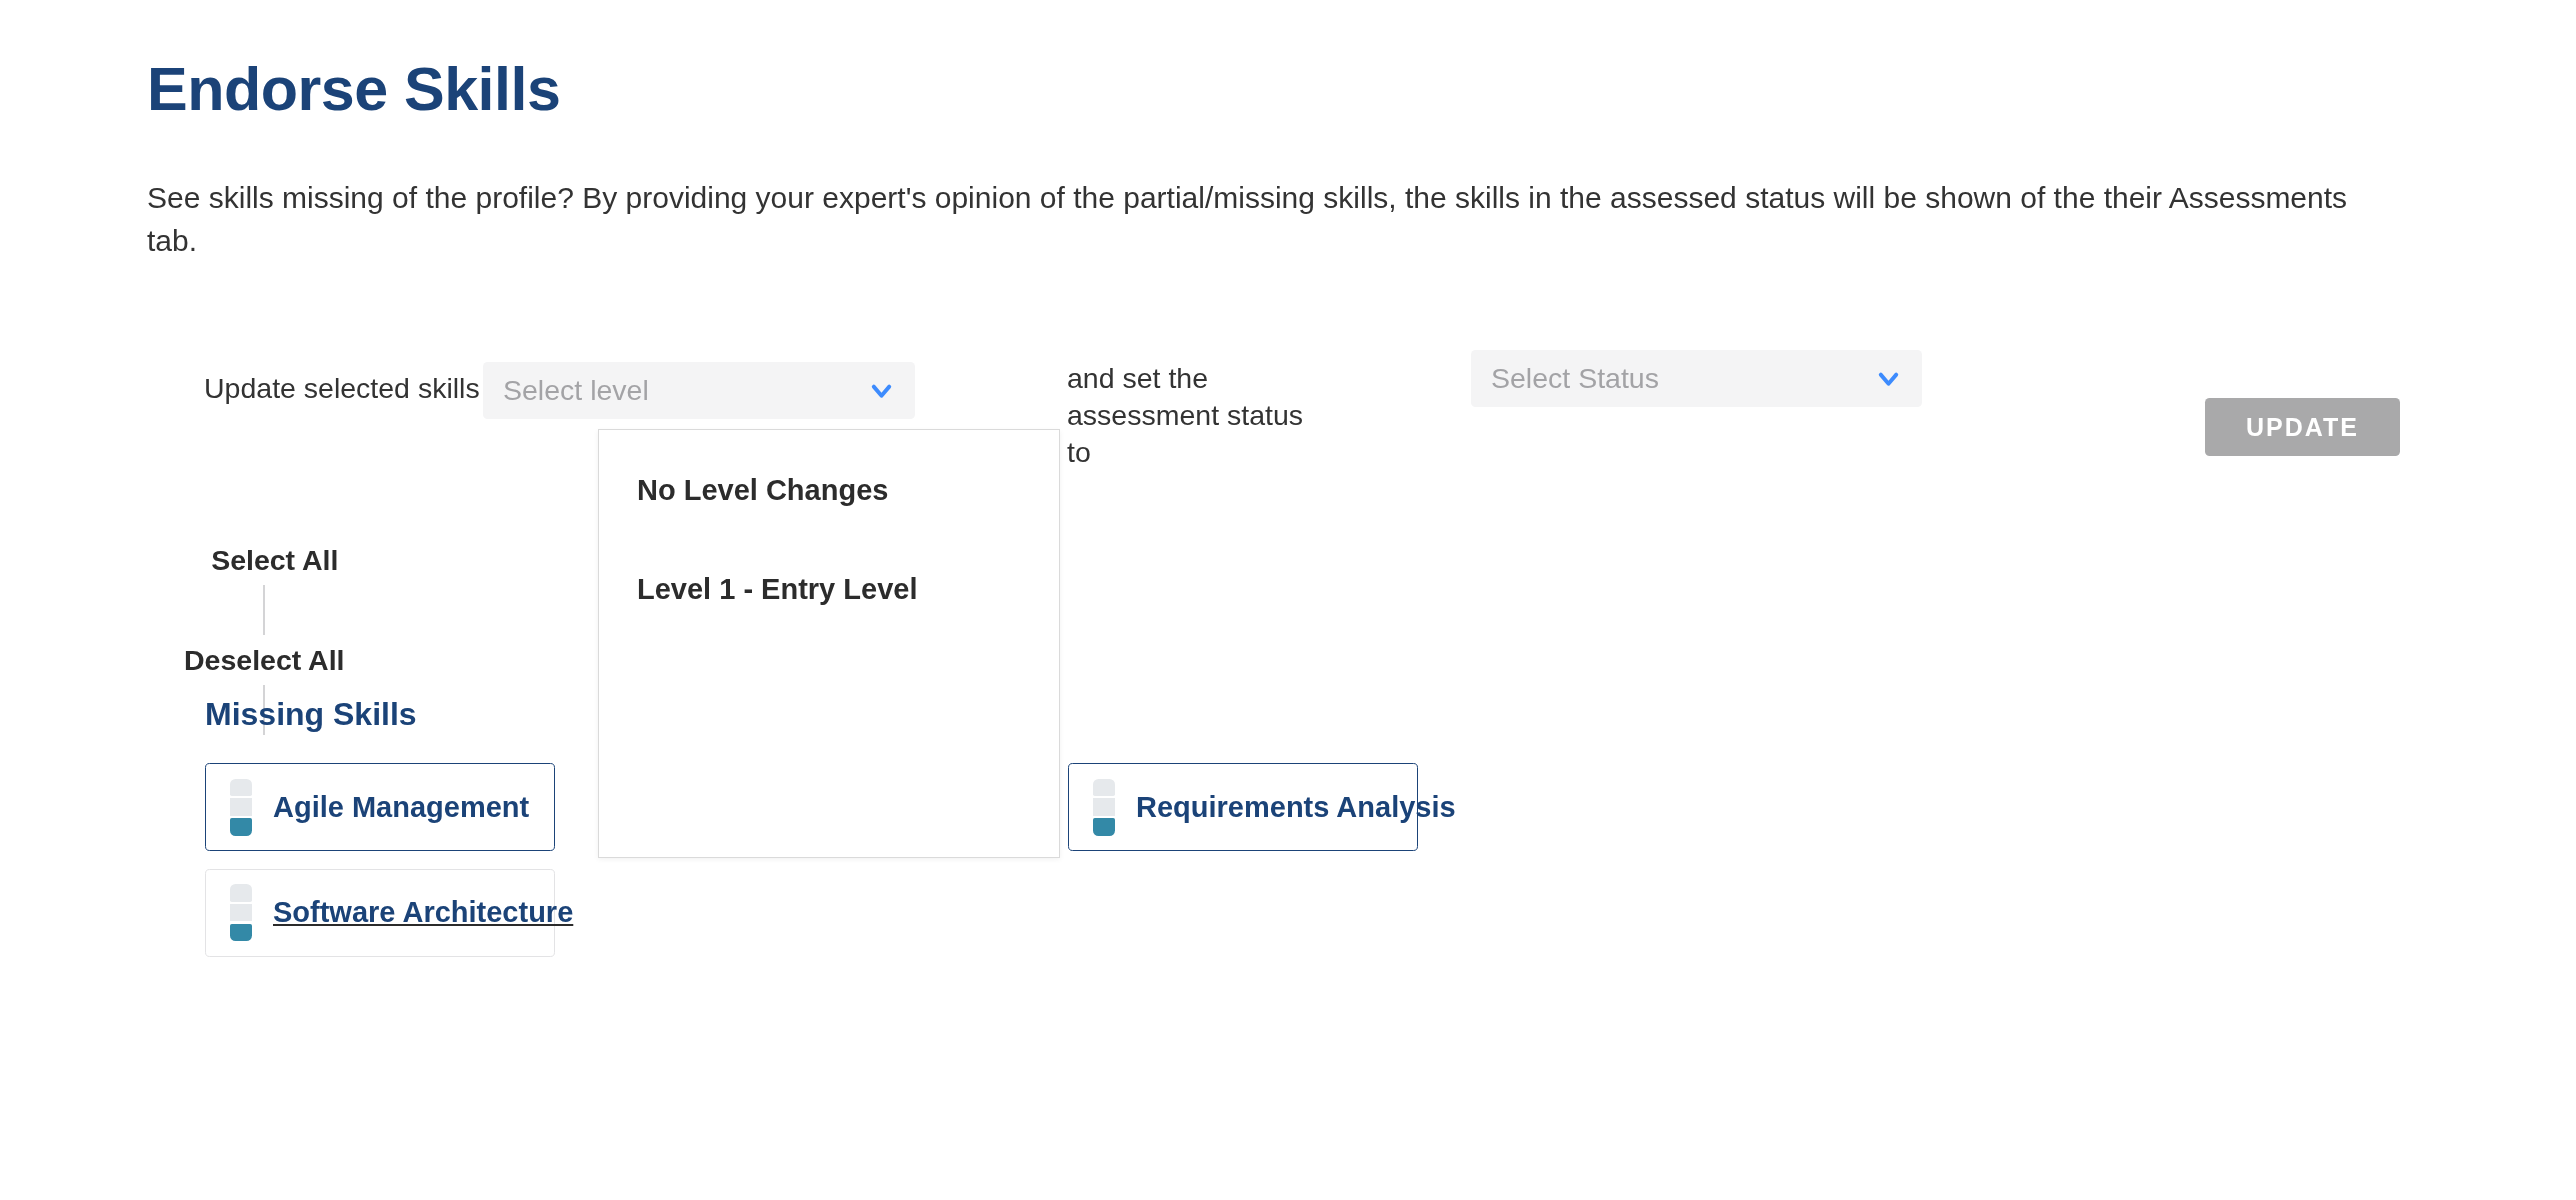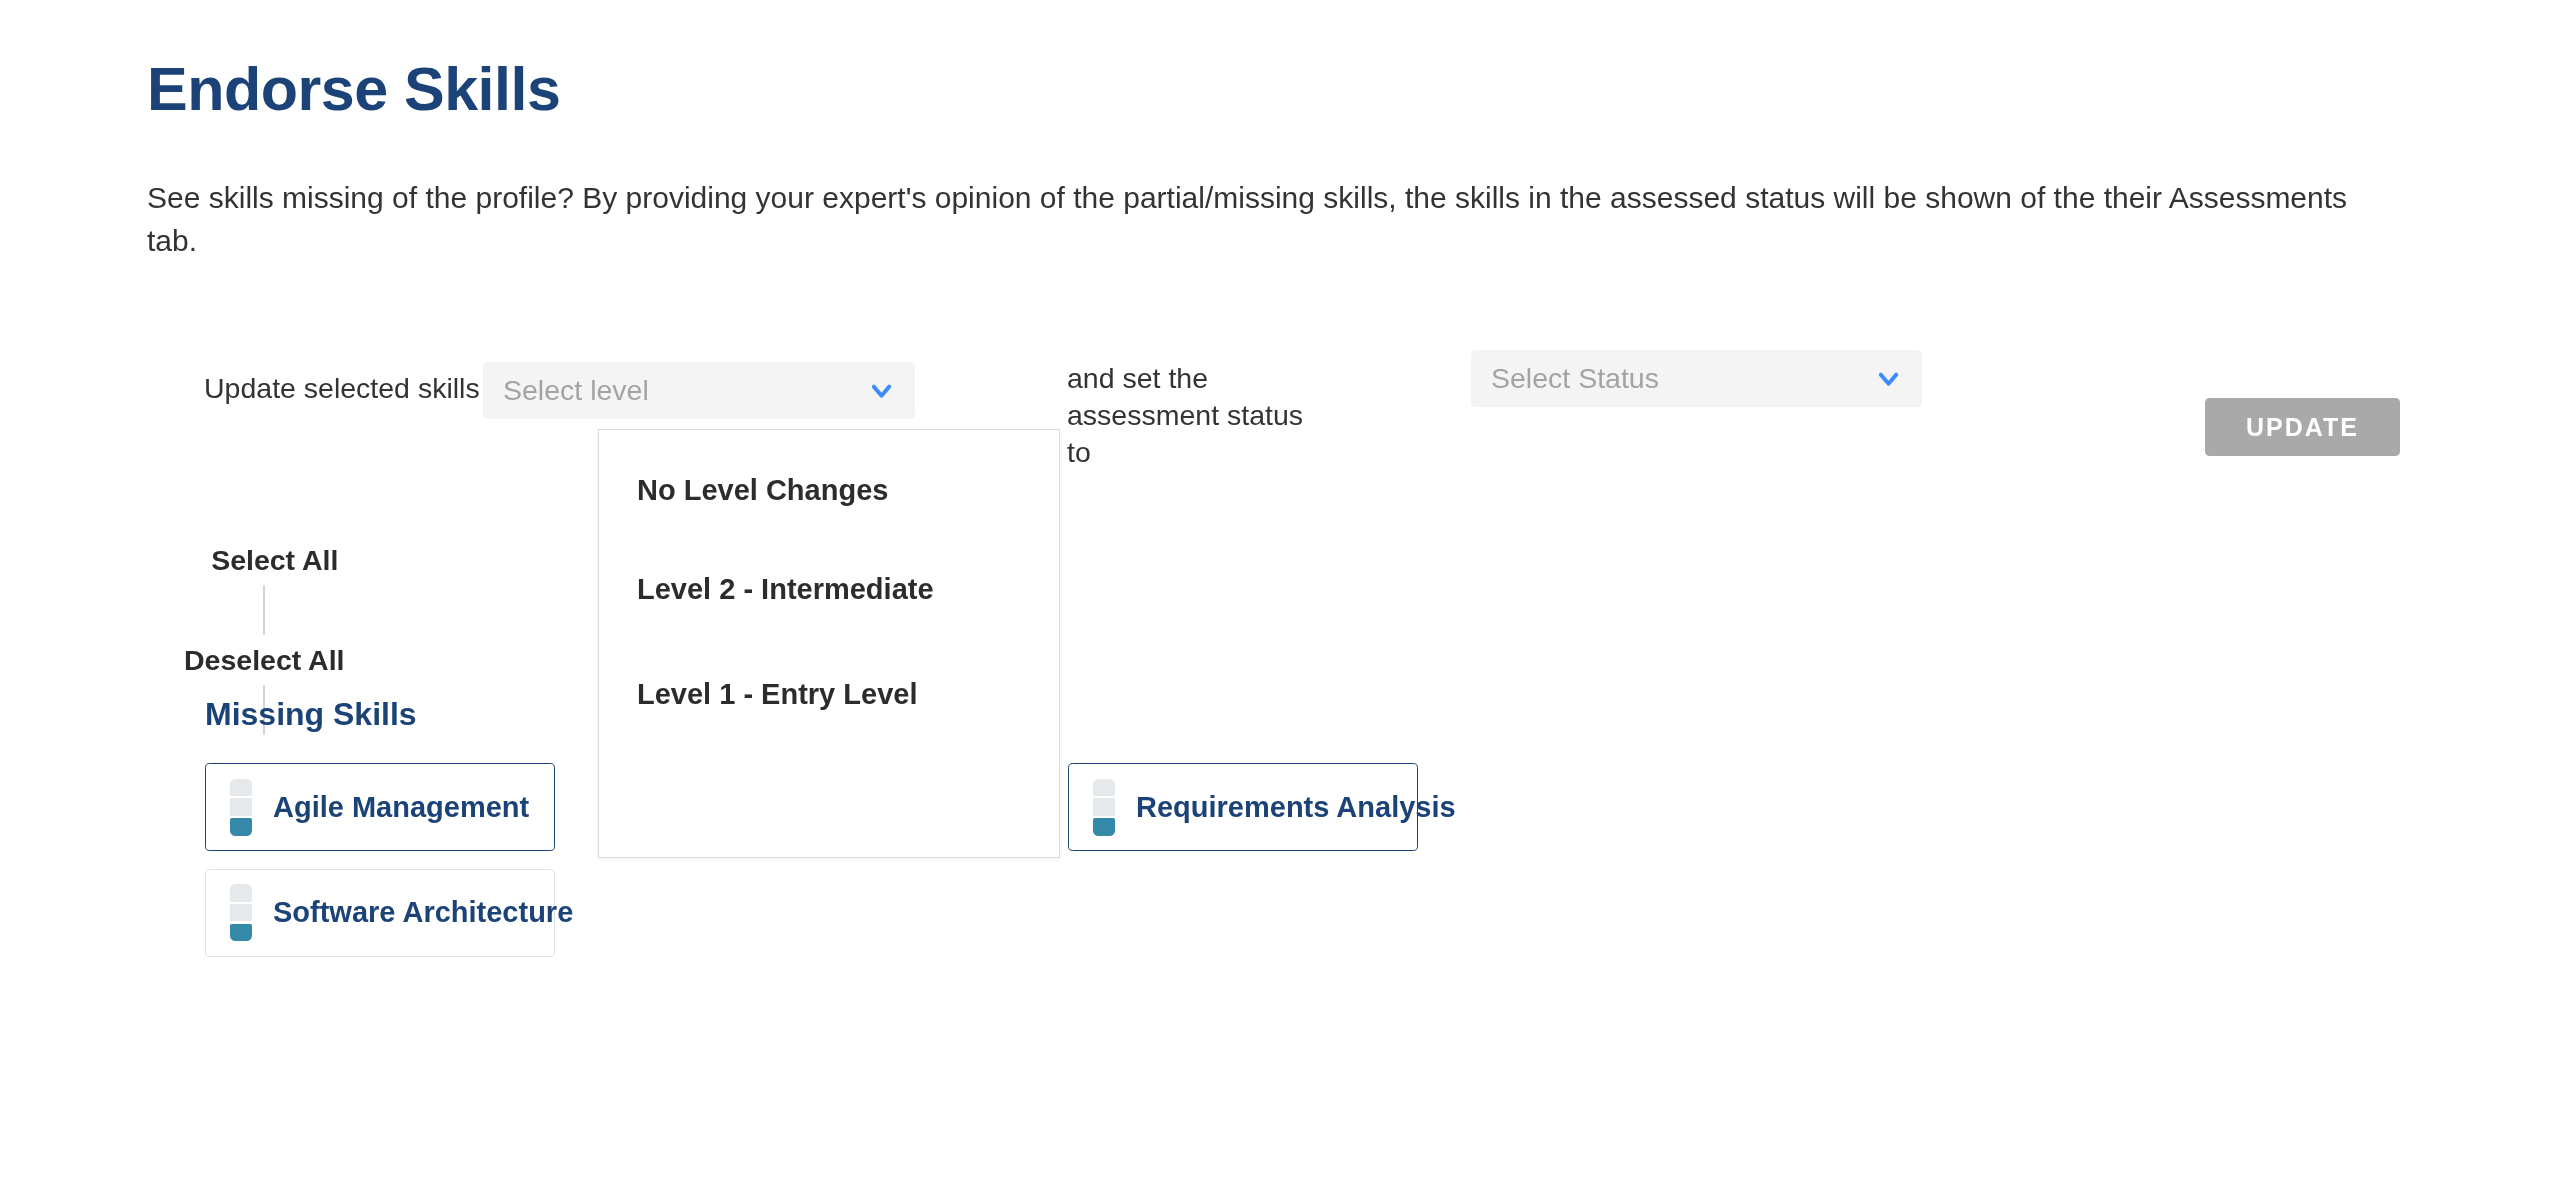--- a/index.html
+++ b/index.html
@@ -235,21 +235,21 @@
   .skill-card .skill-name {
     font-size: 29px;
     font-weight: 700;
     color: #1b4378;
     white-space: nowrap;
   }
 
   .w-card-1 { width: 350px; }
   .w-card-2 { width: 405px; }
   .w-card-3 { width: 350px; }
-  .w-card-4 { width: 350px; }
+  .w-card-4 { width: 350px; text-decoration: underline; }
 </style>
 </head>
 <body>
 
 <div class="page">
 
   <h1 class="page-title">Endorse Skills</h1>
 
   <p class="intro">See skills missing of the profile? By providing your expert's opinion of the partial/missing skills, the skills in the assessed status will be shown of the their Assessments tab.</p>
 
@@ -332,18 +332,17 @@
         </span>
         <span class="skill-name">Software Architecture</span>
       </div>
 
     </div>
 
   </div>
 
   <div class="dropdown-panel">
     <div class="dropdown-item">No Level Changes</div>
-    <div class="dropdown-item">Level 2 - Intermediate</div>
     <div class="dropdown-item">Level 1 - Entry Level</div>
   </div>
 
 </div>
 
 
 </body></html>

